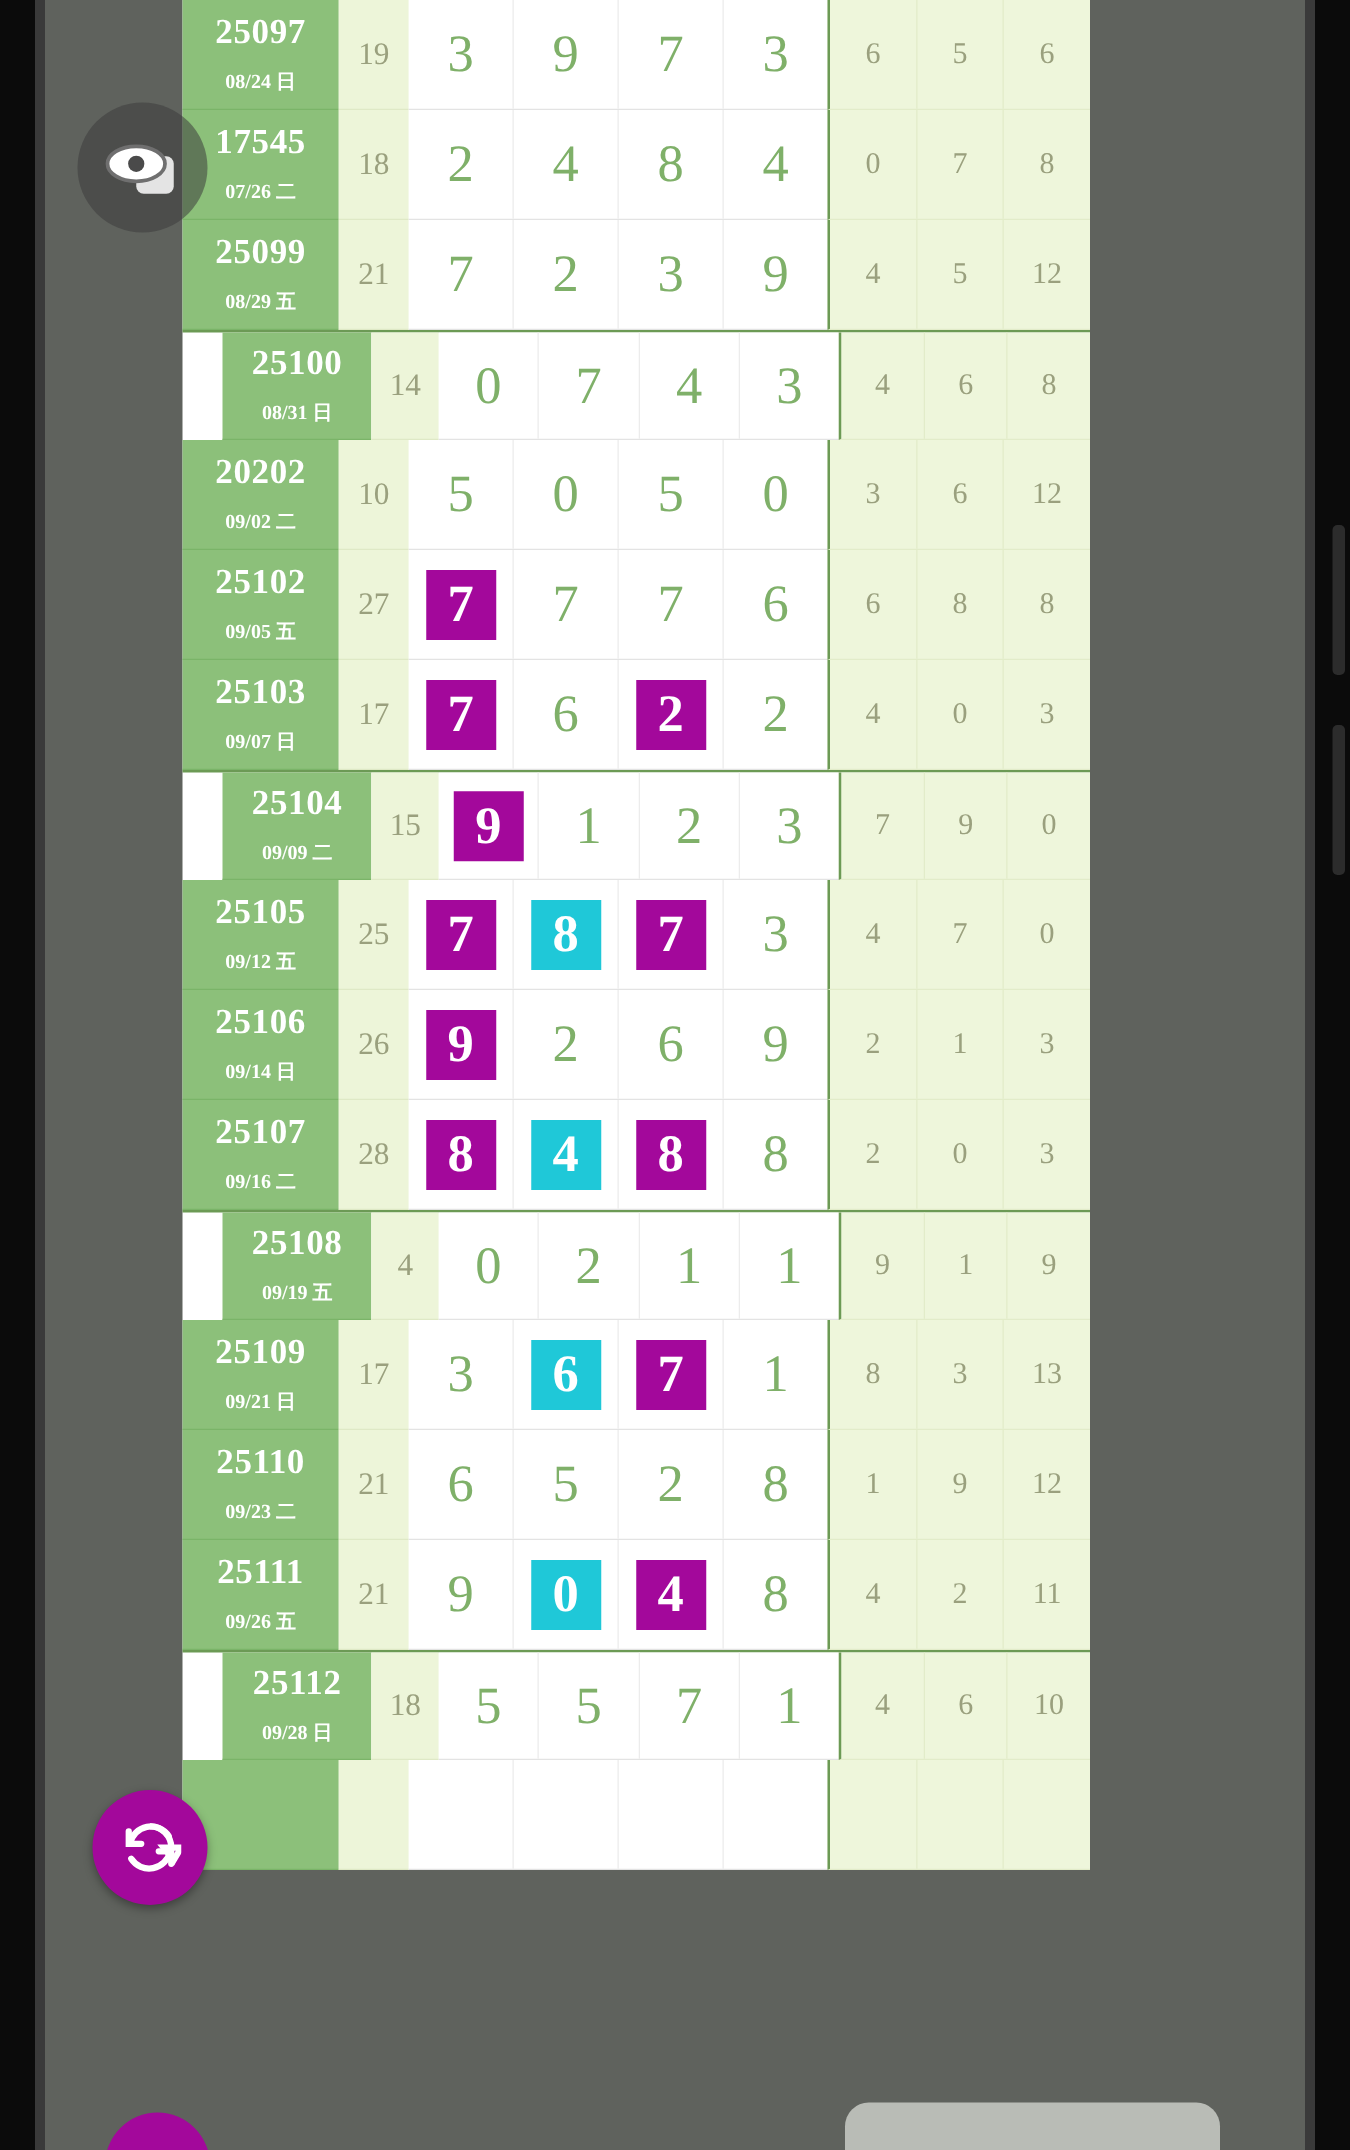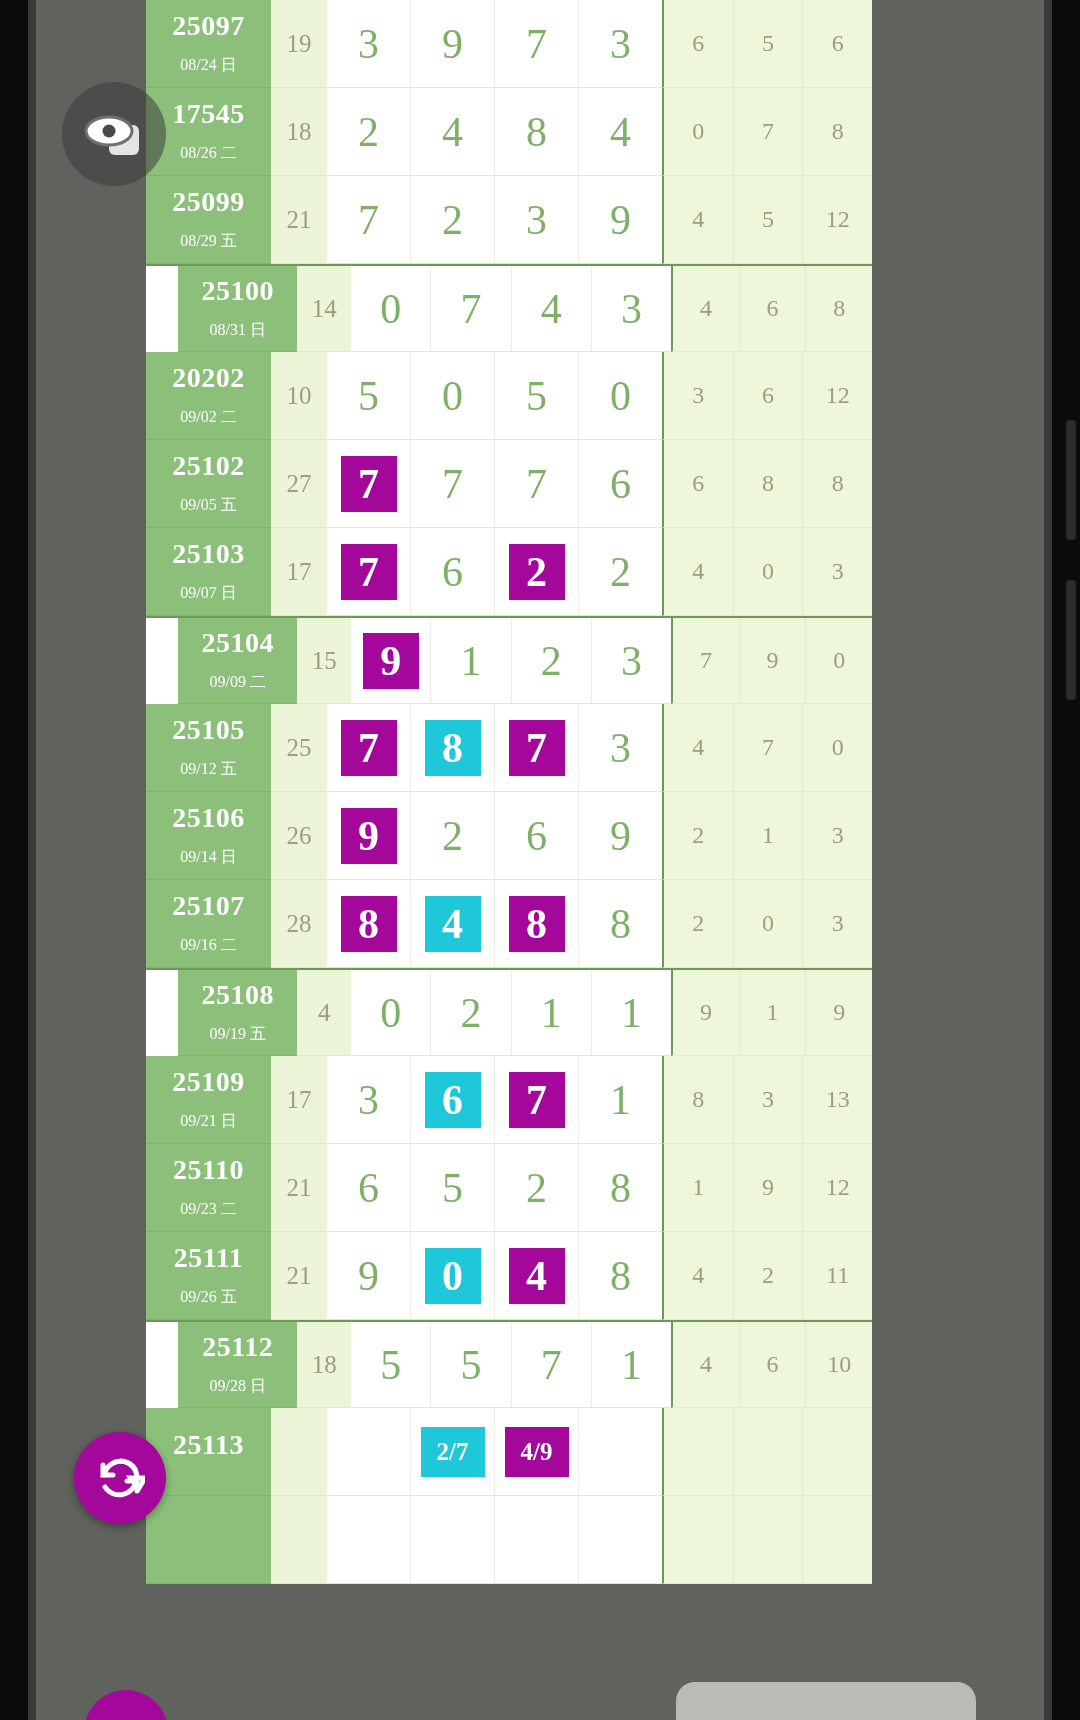--- a/index.html
+++ b/index.html
@@ -12,21 +12,21 @@
   .edge-r{position:absolute;right:28px;top:0;width:8px;height:1720px;background:#3a3a3a;}
   .vol-btn{position:absolute;right:4px;width:10px;background:#2c2c2c;border-radius:4px;}
   .screen{position:absolute;left:36px;top:0;width:1008px;height:1720px;background:#5f625d;overflow:hidden;}
 
   
   .table{position:absolute;left:110px;top:0;width:726px;background:#fff;}
   .row{display:flex;height:88px;box-sizing:border-box;}
   .row.sep{border-top:2px solid #6c9a55;padding-left:32px;}
   .c-id{width:125px;background:#8cc07a;color:#fff;display:flex;flex-direction:column;align-items:center;justify-content:center;border-bottom:1px solid #7ab468;box-sizing:border-box;}
   .c-id .num{font-size:28px;font-weight:bold;letter-spacing:.5px;line-height:1.05;}
-  .c-id .date{font-size:16px;font-weight:normal;margin-top:14px;text-align:right;}
+  .c-id .date{font-size:16px;font-weight:bold;margin-top:14px;text-align:right;}
   .c-sum{width:56px;background:#edf5d9;color:#9aa07e;font-size:25px;display:flex;align-items:center;justify-content:center;border-bottom:1px solid #dfe9c6;box-sizing:border-box;}
   .balls{width:335px;display:flex;background:#fff;border-bottom:1px solid #e3e3e3;box-sizing:border-box;}
   .ball{flex:1;display:flex;align-items:center;justify-content:center;border-right:1px solid #ececec;box-sizing:border-box;}
   .ball:last-child{border-right:none;}
   .ball span{font-size:42px;color:#7fb069;font-weight:normal;display:flex;align-items:center;justify-content:center;width:56px;height:56px;box-sizing:border-box;}
   .ball span.hl-purple{background:#a3089b;color:#fff;font-weight:bold;}
   .ball span.hl-cyan{background:#1fc8d8;color:#fff;font-weight:bold;}
   .ball span.frac{font-size:25px;font-weight:bold;width:64px;height:50px;}
   .tail{width:210px;display:flex;background:#eef6db;border-bottom:1px solid #e2ecc9;box-sizing:border-box;border-left:2px solid #6c9a55;}
   .tail div{flex:1;display:flex;align-items:center;justify-content:center;font-size:24px;color:#9aa07e;border-right:1px solid #e2ecc9;box-sizing:border-box;}
@@ -74,21 +74,21 @@
           </div>
           <div class="tail">
             <div>6</div>
             <div>5</div>
             <div>6</div>
           </div>
         </div>
         <div class="row">
           <div class="c-id">
             <div class="num">17545</div>
-            <div class="date">08/26 二</div>
+            <div class="date">07/26 二</div>
           </div>
           <div class="c-sum">18</div>
           <div class="balls">
             <div class="ball">
               <span>2</span>
             </div>
             <div class="ball">
               <span>4</span>
             </div>
             <div class="ball">
@@ -459,46 +459,20 @@
               <span>7</span>
             </div>
             <div class="ball">
               <span>1</span>
             </div>
           </div>
           <div class="tail">
             <div>4</div>
             <div>6</div>
             <div>10</div>
-          </div>
-        </div>
-        <div class="row">
-          <div class="c-id">
-            <div class="num">25113</div>
-            <div class="date"></div>
-          </div>
-          <div class="c-sum"></div>
-          <div class="balls">
-            <div class="ball">
-              <span style="visibility: hidden;"></span>
-            </div>
-            <div class="ball">
-              <span class="hl-cyan frac">2/7</span>
-            </div>
-            <div class="ball">
-              <span class="hl-purple frac">4/9</span>
-            </div>
-            <div class="ball">
-              <span style="visibility: hidden;"></span>
-            </div>
-          </div>
-          <div class="tail">
-            <div></div>
-            <div></div>
-            <div></div>
           </div>
         </div>
         <div class="row">
           <div class="c-id">
             <div class="num"></div>
             <div class="date"></div>
           </div>
           <div class="c-sum"></div>
           <div class="balls">
             <div class="ball">

